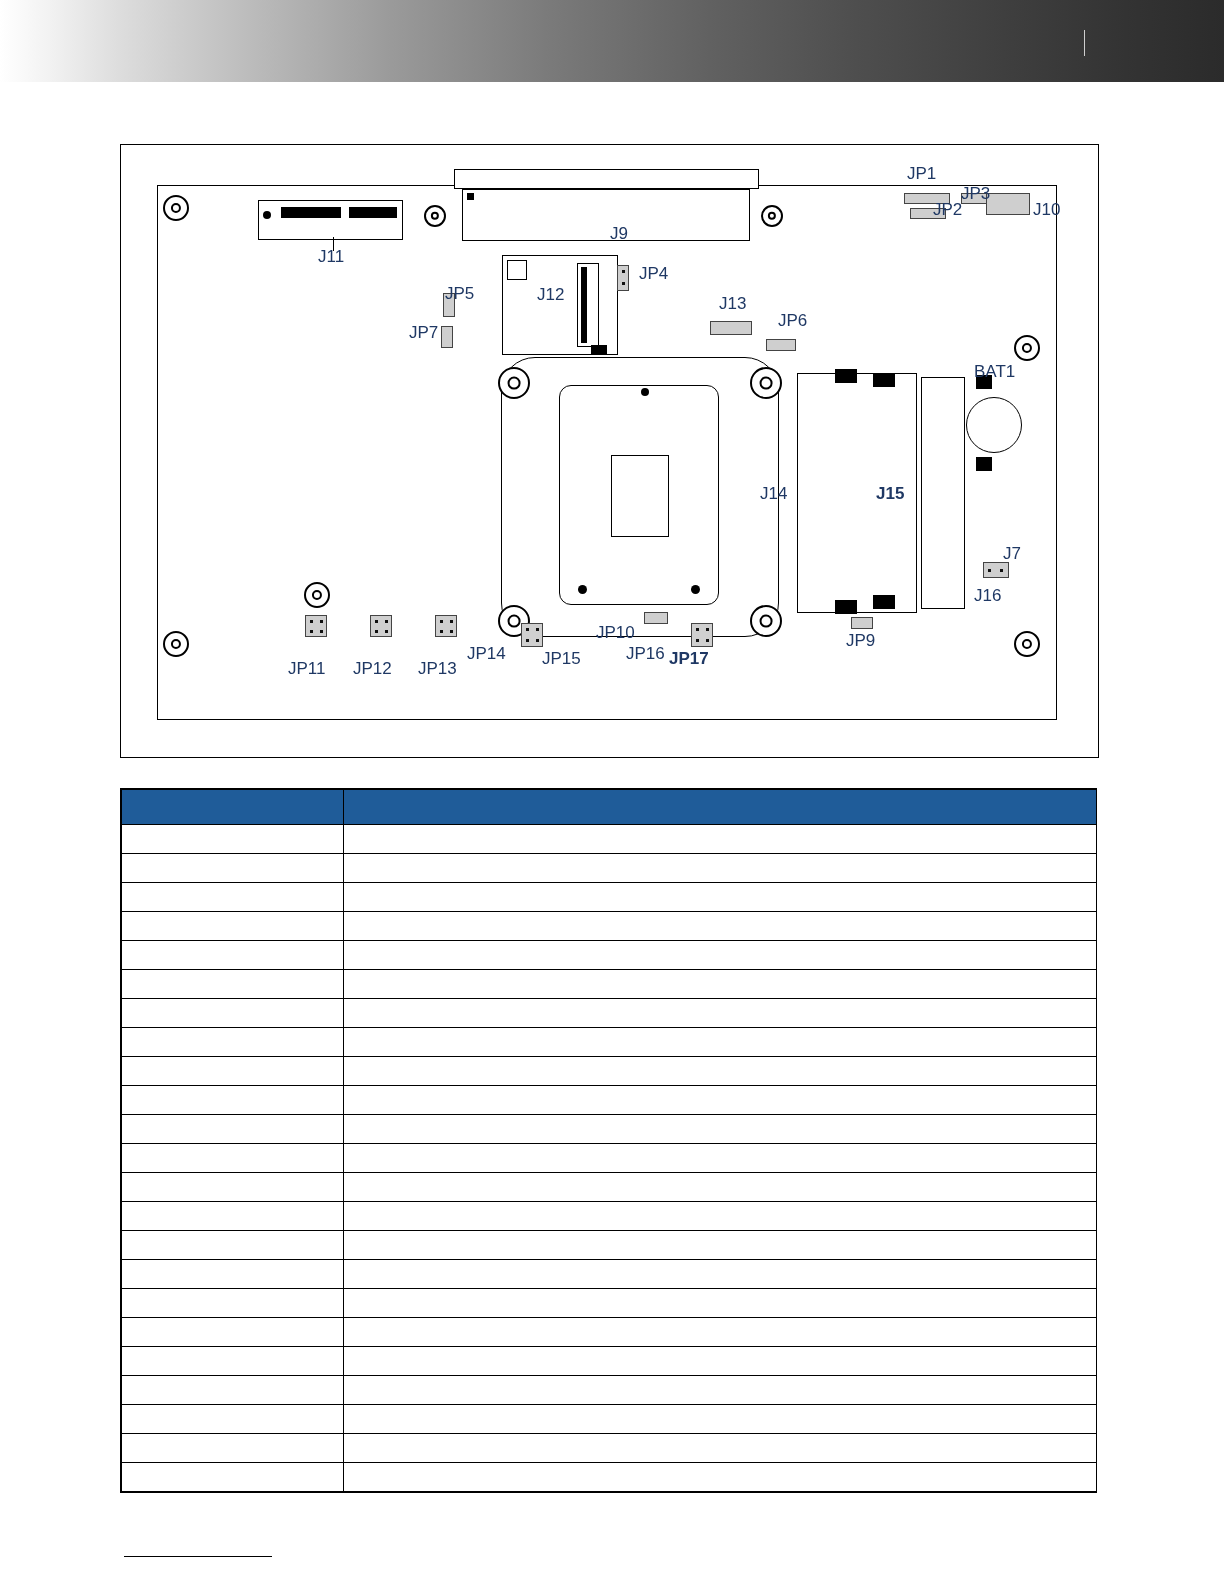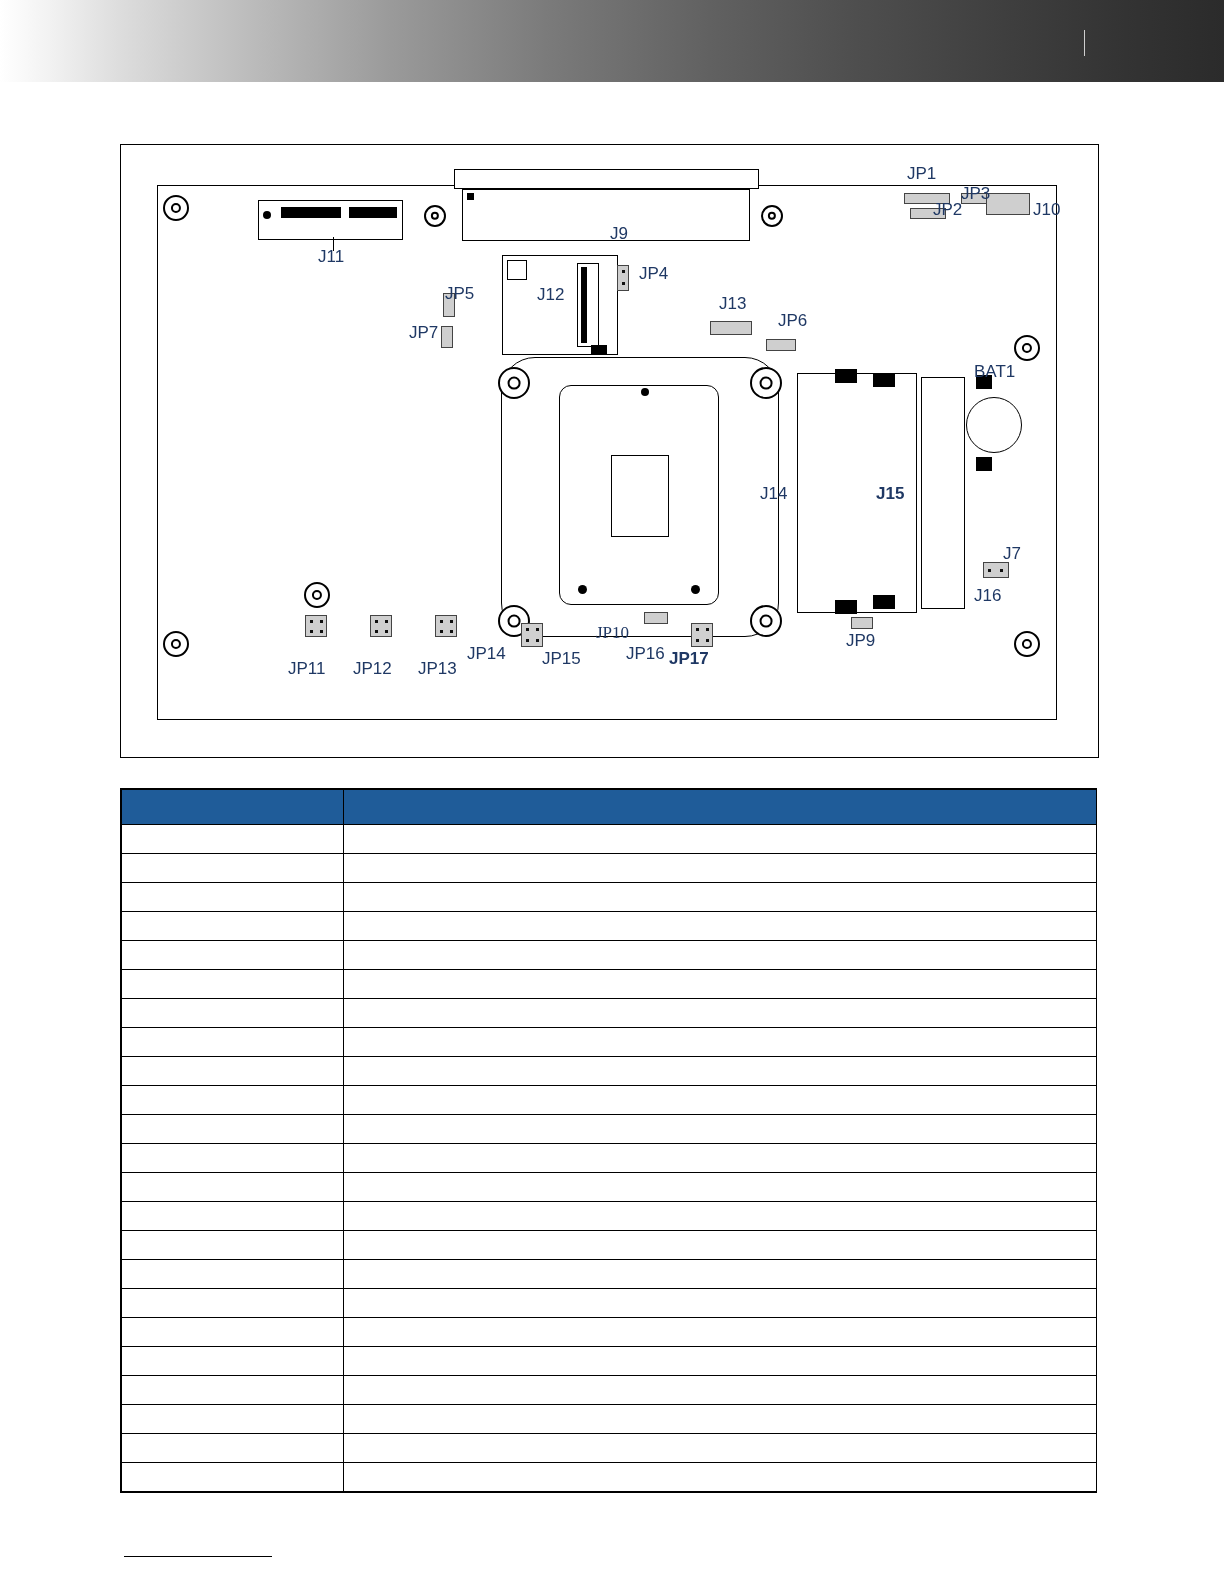--- a/index.html
+++ b/index.html
@@ -268,21 +268,21 @@
   <span class="lbl" style="left:416px; top:141px;text-align:right;">J12</span>
   <span class="lbl" style="left:324px; top:140px;">JP5</span>
   <span class="lbl" style="left:288px; top:179px;">JP7</span>
   <span class="lbl" style="left:598px; top:150px;">J13</span>
   <span class="lbl" style="left:657px; top:167px;">JP6</span>
   <span class="lbl" style="left:853px; top:218px;">BAT1</span>
   <span class="lbl" style="left:639px; top:340px;">J14</span>
   <span class="lbl" style="left:755px; top:340px;font-weight:bold;">J15</span>
   <span class="lbl" style="left:882px; top:400px;">J7</span>
   <span class="lbl" style="left:853px; top:442px;">J16</span>
-  <span class="lbl" style="left:475px; top:479px;font-family:Liberation Serif, serif;">JP10</span>
+  <span class="lbl" style="left:475px; top:479px;">JP10</span>
   <span class="lbl" style="left:725px; top:487px;">JP9</span>
   <span class="lbl" style="left:167px; top:515px;">JP11</span>
   <span class="lbl" style="left:232px; top:515px;">JP12</span>
   <span class="lbl" style="left:297px; top:515px;">JP13</span>
   <span class="lbl" style="left:346px; top:500px;">JP14</span>
   <span class="lbl" style="left:421px; top:505px;">JP15</span>
   <span class="lbl" style="left:505px; top:500px;">JP16</span>
   <span class="lbl" style="left:548px; top:505px;font-weight:bold;">JP17</span>
 </div>
 

